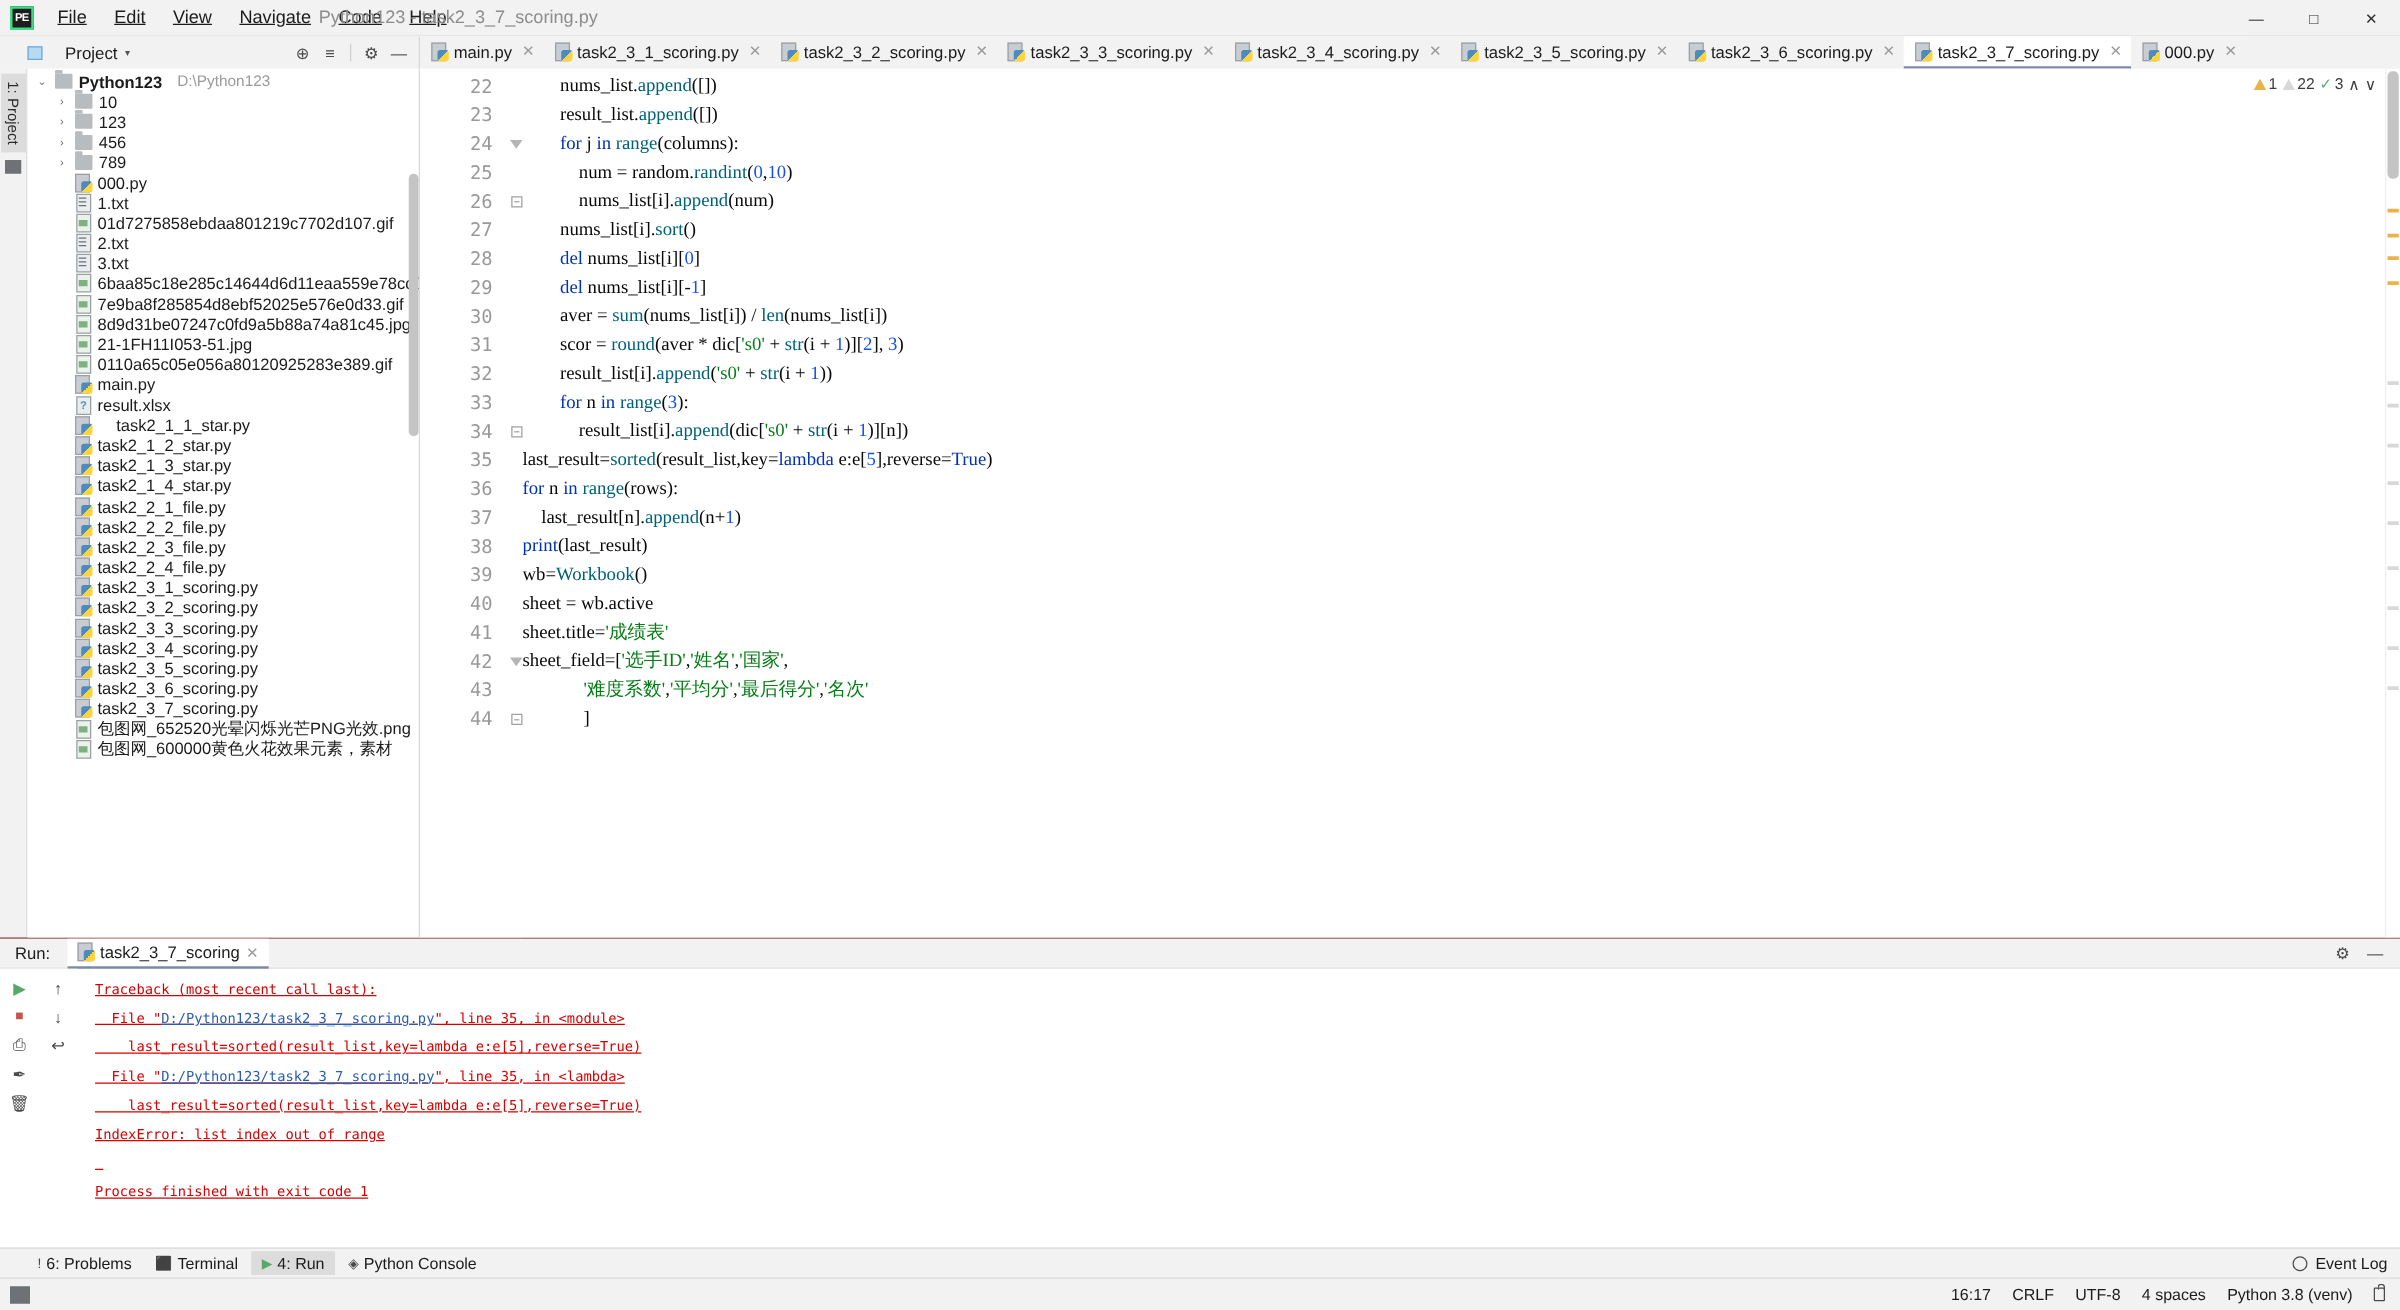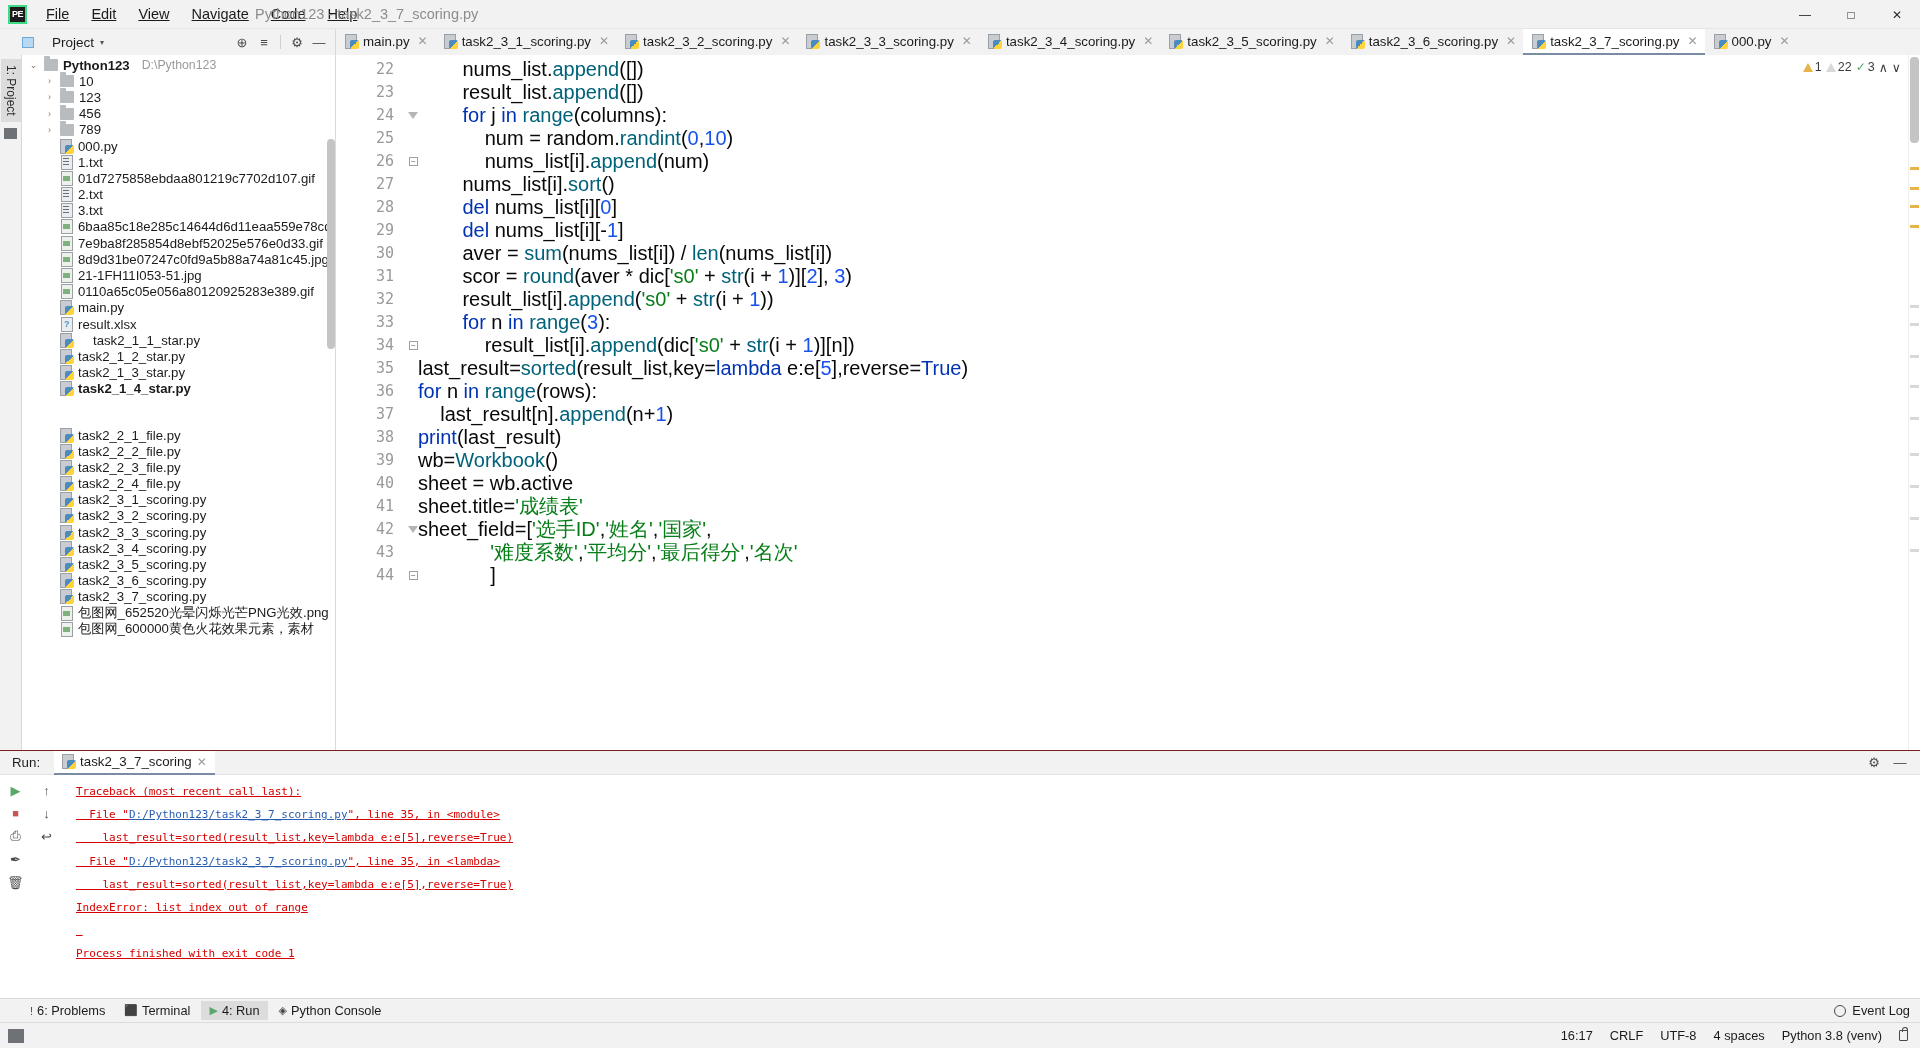--- a/index.html
+++ b/index.html
@@ -165,21 +165,21 @@
     position: absolute; right: -14px; top: 7px; width: 9px; height: 9px;
     border: 1px solid #a0a0a0; color: #777; font-size: 8px; line-height: 7px; text-align: center;
     background: #fff;
   }
   .fold.tri { border: none; width: 0; height: 0; border-left: 5px solid transparent;
     border-right: 5px solid transparent; border-top: 7px solid #b5b5b5; top: 8px; }
 
   .foldcol { width: 14px; min-width: 14px; background: #ffffff; }
   .codelines {
     flex: 1; padding-top: 3px; overflow: hidden;
-    font-family: Liberation Sans, sans-serif; font-size: 20px;
+    font-family: Liberation Serif, serif; font-size: 15px;
     color: #080808; white-space: pre; line-height: 23px;
   }
   .cl { height: 23px; }
   .kw { color: #0033b3; }
   .fn { color: #00627a; }
   .num { color: #1750eb; }
   .str { color: #067d17; }
 
   .errstripe {
     width: 12px; min-width: 12px; background: #ffffff; border-left: 1px solid #eee;
@@ -430,25 +430,25 @@
           <span class="tname">task2_1_1_star.py</span>
         </div>
         <div class="trow" style="padding-left: 38px;">
           <span class="py-ic"></span>
           <span class="tname">task2_1_2_star.py</span>
         </div>
         <div class="trow" style="padding-left: 38px;">
           <span class="py-ic"></span>
           <span class="tname">task2_1_3_star.py</span>
         </div>
-        <div class="trow" style="padding-left: 38px; font-weight: bold;">
+        <div class="trow" style="padding-left: 38px;">
           <span class="py-ic"></span>
           <span class="tname">task2_1_4_star.py</span>
         </div>
-        <div class="trow" style="padding-left: 38px; margin-top: 30px;">
+        <div class="trow" style="padding-left: 38px;">
           <span class="py-ic"></span>
           <span class="tname">task2_2_1_file.py</span>
         </div>
         <div class="trow" style="padding-left: 38px;">
           <span class="py-ic"></span>
           <span class="tname">task2_2_2_file.py</span>
         </div>
         <div class="trow" style="padding-left: 38px;">
           <span class="py-ic"></span>
           <span class="tname">task2_2_3_file.py</span>

